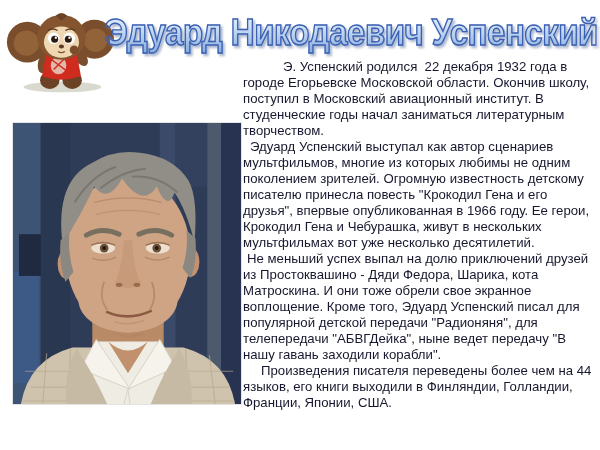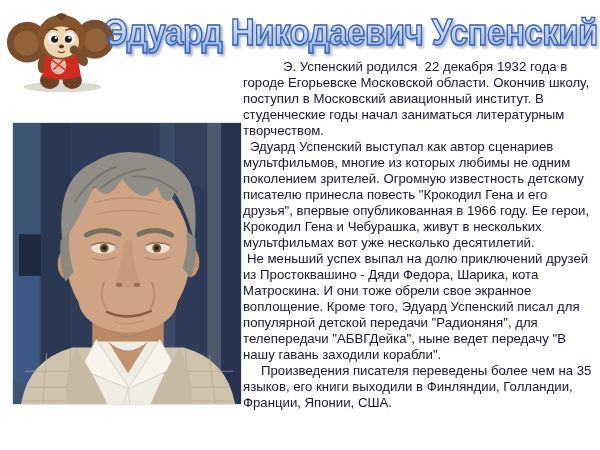--- a/index.html
+++ b/index.html
@@ -150,16 +150,16 @@
       <path d="M64 227 Q81 252 95 283 L54 283 Q51 252 64 227 Z" fill="#c6baa4"></path>
       <path d="M168 227 Q151 252 139 283 L180 283 Q182 252 168 227 Z" fill="#c6baa4"></path>
       <path d="M116 268 L118 283 M116 268 L112 283" stroke="#d8d2c4" stroke-width="1"></path>
     </g>
   </svg>
 
   <div class="textblock">
     <p class="p1">Э. Успенский родился  22 декабря 1932 года в городе Егорьевске Московской области. Окончив школу, поступил в Московский авиационный институт. В студенческие годы начал заниматься литературным творчеством.</p>
     <p class="p2">Эдуард Успенский выступал как автор сценариев мультфильмов, многие из которых любимы не одним поколением зрителей. Огромную известность детскому писателю принесла повесть "Крокодил Гена и его друзья", впервые опубликованная в 1966 году. Ее герои, Крокодил Гена и Чебурашка, живут в нескольких мультфильмах вот уже несколько десятилетий.</p>
     <p class="p3">Не меньший успех выпал на долю приключений друзей из Простоквашино - Дяди Федора, Шарика, кота Матроскина. И они тоже обрели свое экранное воплощение. Кроме того, Эдуард Успенский писал для популярной детской передачи "Радионяня", для телепередачи "АБВГДейка", ныне ведет передачу "В нашу гавань заходили корабли".</p>
-    <p class="p4">Произведения писателя переведены более чем на 35 языков, его книги выходили в Финляндии, Голландии, Франции, Японии, США.</p>
+    <p class="p4">Произведения писателя переведены более чем на 44 языков, его книги выходили в Финляндии, Голландии, Франции, Японии, США.</p>
   </div>
 
 </div>
 
 </body></html>

